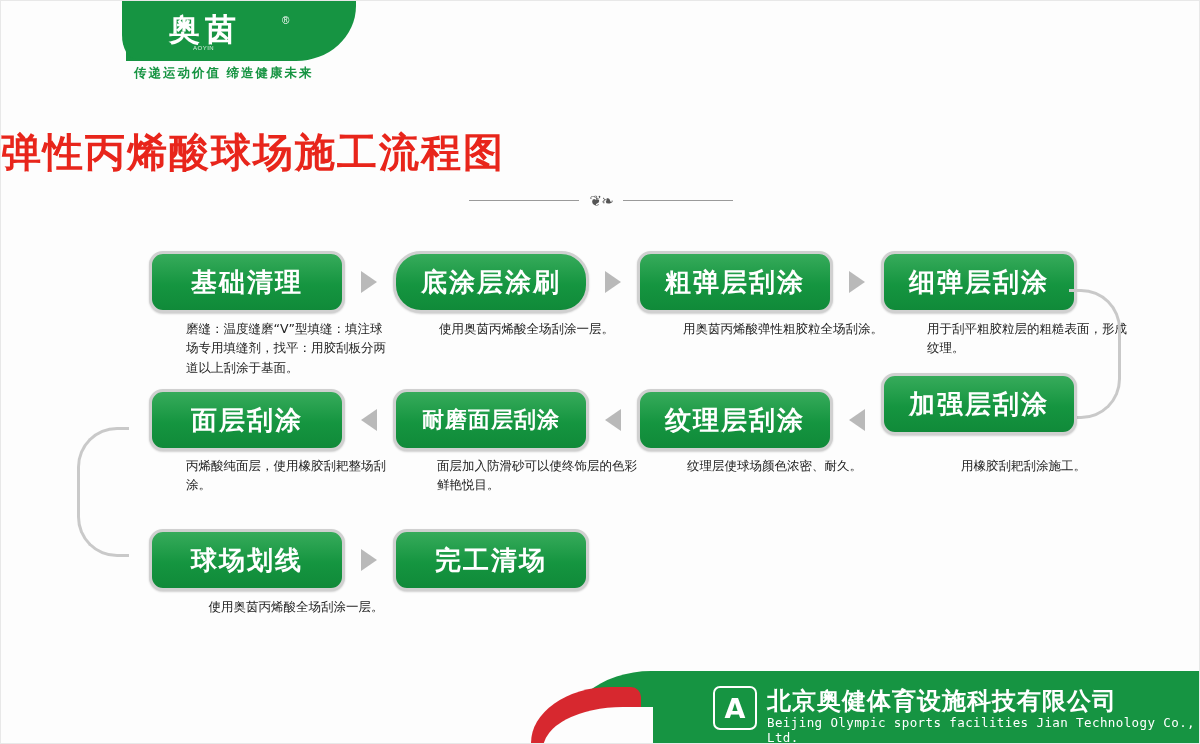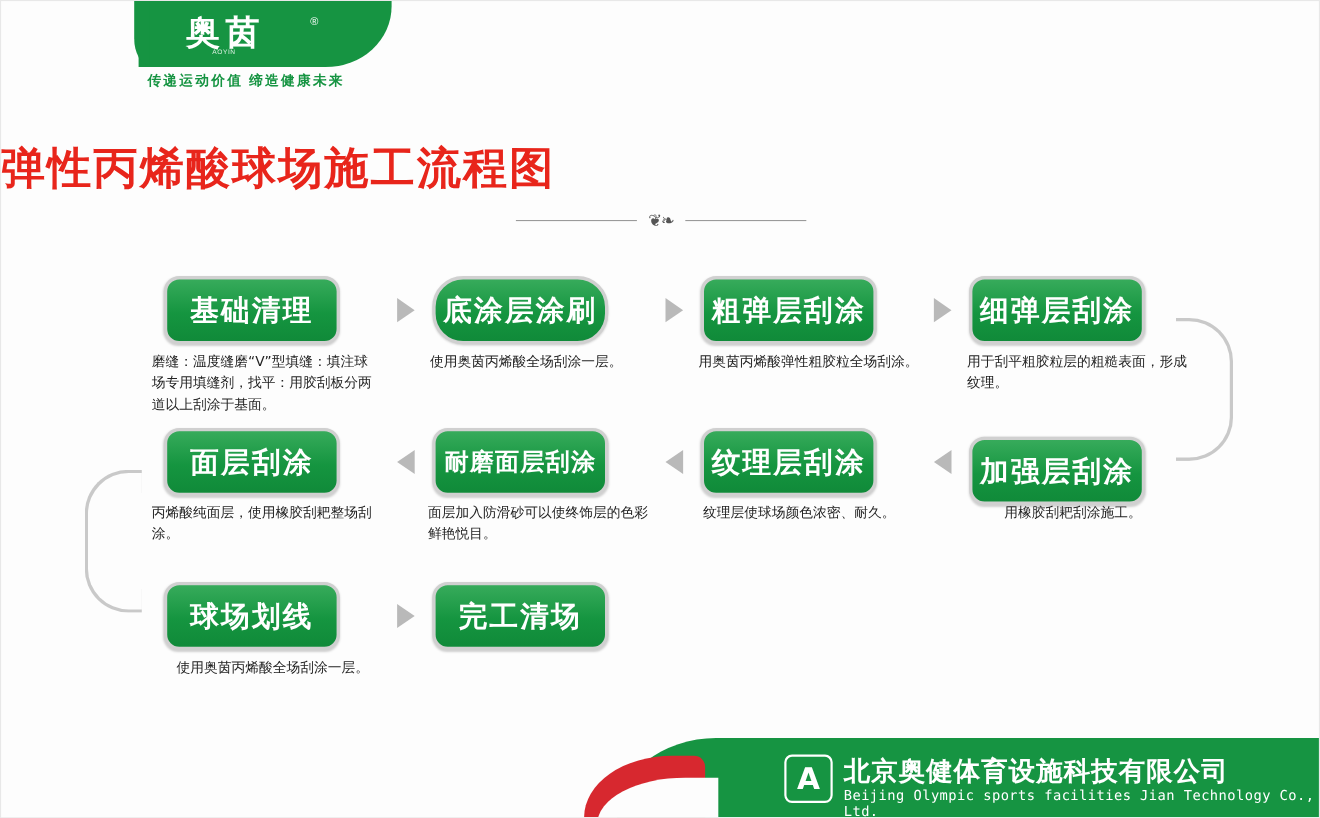--- a/index.html
+++ b/index.html
@@ -129,21 +129,21 @@
   
   .flow-layer {
     position: absolute;
     left: 0;
     top: 0;
     width: 1200px;
     height: 744px;
   }
   .node {
     position: absolute;
-    width: 160px;
+    width: 196px;
     height: 62px;
     border-radius: 14px;
     background: #21a04b;
     background-image: linear-gradient(180deg, #37ab5b 0%, #159540 55%, #108a39 100%);
     border: 3px solid #d0d0d0;
     box-sizing: border-box;
     color: #ffffff;
     font-size: 26px;
     font-weight: bold;
     letter-spacing: 2px;
@@ -154,20 +154,21 @@
     box-shadow: 0 1px 2px rgba(0,0,0,0.18);
   }
   .node.small-text { font-size: 22px; letter-spacing: 1px; }
   .caption {
     position: absolute;
     width: 200px;
     font-size: 12.5px;
     line-height: 1.55;
     color: #222222;
     font-family: "DejaVu Sans", "Liberation Sans", sans-serif;
+    margin-left: 48px;
   }
   .caption.center { text-align: center; width: 210px; }
 
   
   .arrow {
     position: absolute;
     width: 0;
     height: 0;
   }
   .arrow.right {
@@ -319,21 +320,21 @@
     <div class="caption" style="left:634px; top:318px;">用奥茵丙烯酸弹性粗胶粒全场刮涂。</div>
     <div class="arrow right" style="left:848px; top:270px;"></div>
 
     <div class="node" style="left:880px; top:250px;align-items:center;">
       <span>细弹层刮涂</span>
     </div>
     <div class="caption" style="left:878px; top:318px;">用于刮平粗胶粒层的粗糙表面，形成纹理。</div>
 
     <div class="uturn-right"></div>
 
-    <div class="node" style="left:880px; top:396px;text-align:right;">
+    <div class="node" style="left:880px; top:372px;text-align:right;">
       <span>加强层刮涂</span>
     </div>
     <div class="caption" style="left:912px; top:455px;">用橡胶刮耙刮涂施工。</div>
     <div class="arrow left" style="left:848px; top:408px;"></div>
 
     <div class="node" style="left:636px; top:388px;align-items:center;">
       <span>纹理层刮涂</span>
     </div>
     <div class="caption" style="left:638px; top:455px;">纹理层使球场颜色浓密、耐久。</div>
     <div class="arrow left" style="left:604px; top:408px;"></div>

